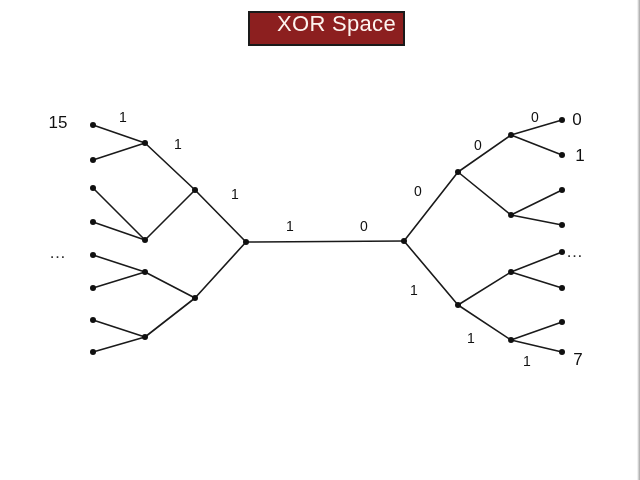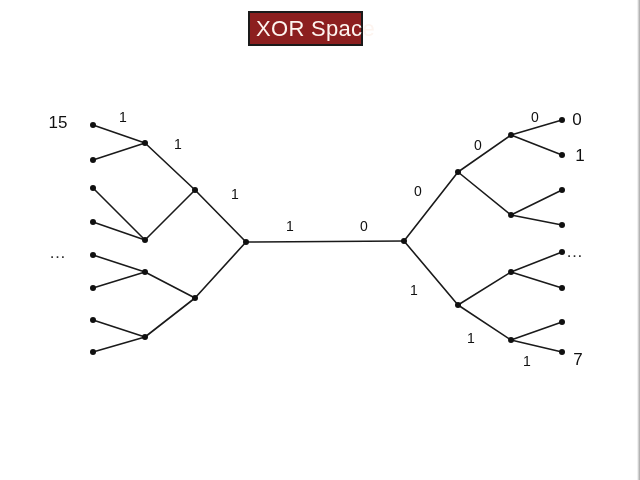--- a/index.html
+++ b/index.html
@@ -27,27 +27,27 @@
     right: 0;
     top: 0;
     width: 3px;
     height: 480px;
     background: linear-gradient(to right, rgba(120,120,120,0.0), rgba(90,90,90,0.55));
   }
   #title-banner {
     position: absolute;
     left: 248px;
     top: 11px;
-    width: 115px;
+    width: 157px;
     height: 35px;
     background: #8c1f1f;
     border: 2px solid #1a1a1a;
     box-sizing: border-box;
     display: flex;
-    align-items: center;
+    align-items: flex-start;
     justify-content: center;
     padding-left: 20px;
   }
   #title-text {
     color: #fdf4ef;
     font-size: 22px;
     letter-spacing: 0.3px;
     line-height: 1;
     white-space: nowrap;
   }

